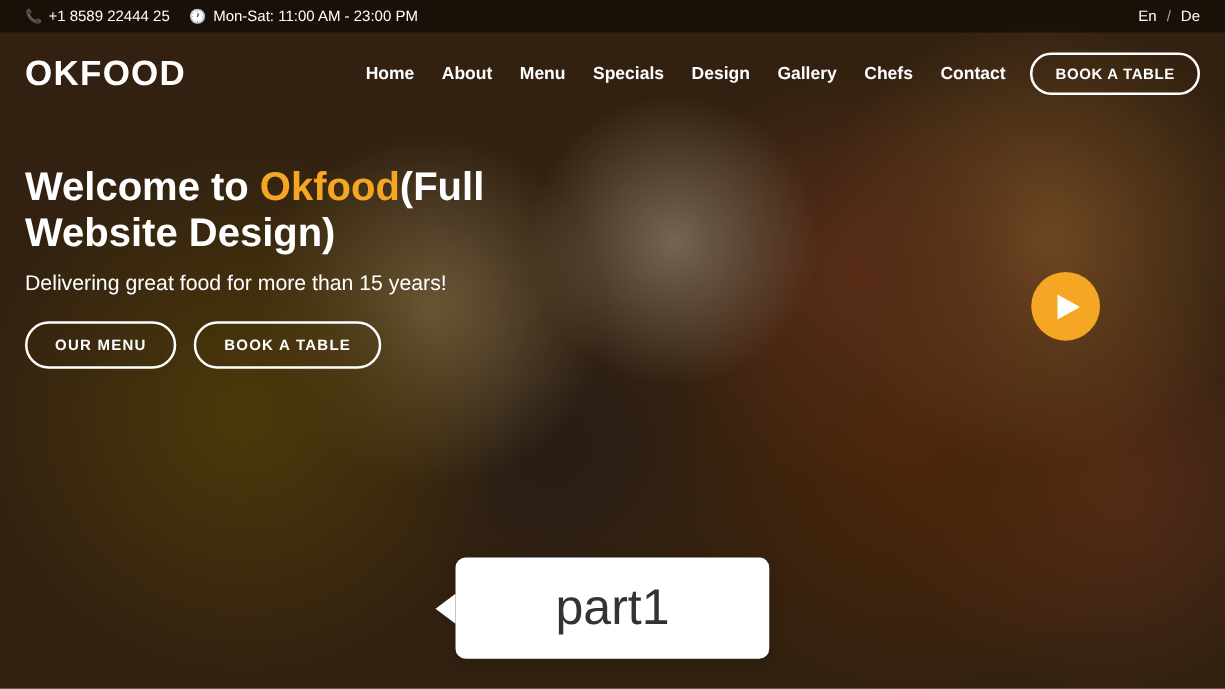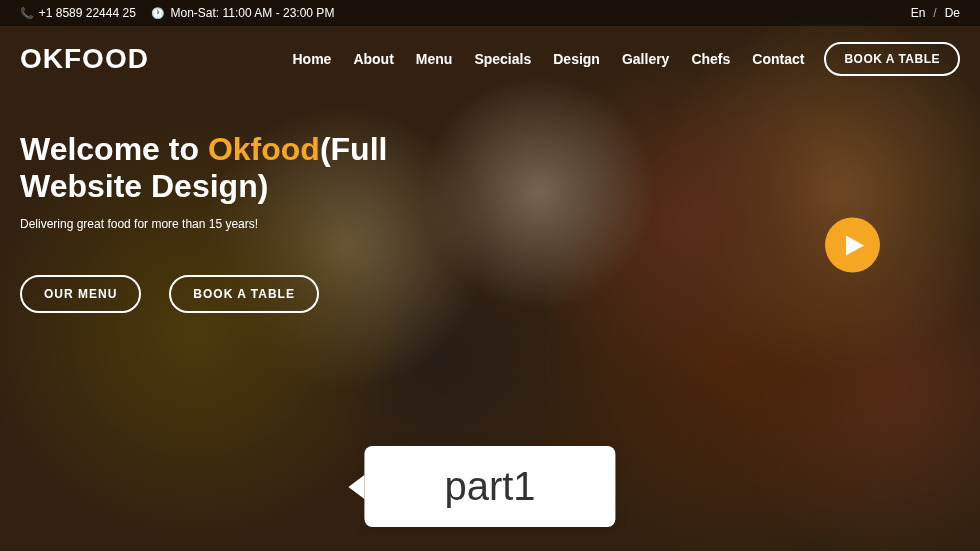--- a/index.html
+++ b/index.html
@@ -146,29 +146,29 @@
       color: #fff;
       line-height: 1.15;
       margin-bottom: 12px;
     }
 
     .hero-title .brand-name {
       color: #f5a623;
     }
 
     .hero-subtitle {
-      font-size: 12px;
-      color: #fff;
-      margin-bottom: 44px;
+      font-size: 17px;
+      color: #fff;
+      margin-bottom: 20px;
       font-weight: 400;
     }
 
     .hero-buttons {
       display: flex;
-      gap: 28px;
+      gap: 14px;
       margin-bottom: 40px;
     }
 
     .btn-outline-white {
       padding: 10px 22px;
       border: 2px solid #fff;
       border-radius: 25px;
       background: transparent;
       color: #fff;
       font-size: 12px;

